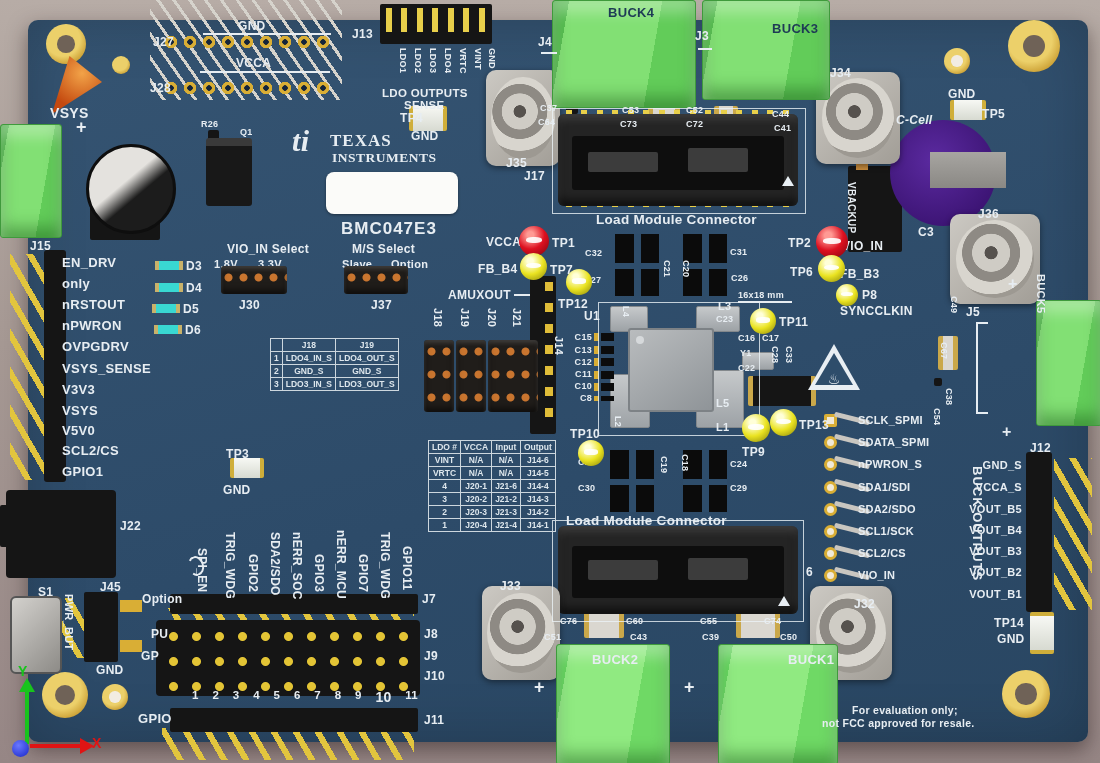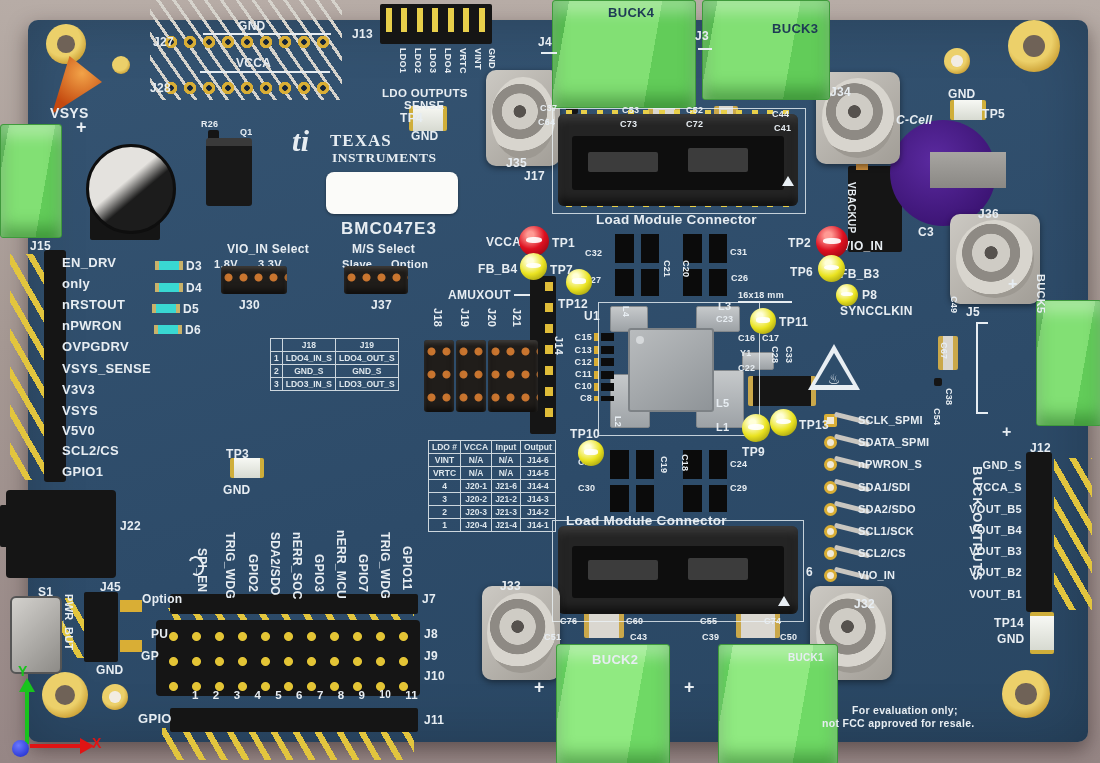--- a/index.html
+++ b/index.html
@@ -151,21 +151,21 @@
 <div class="gterm" style="left:702px;top:0;width:126px;height:98px"></div>
 <div class="s dk" style="left:772px;top:22px;font-size:13px">BUCK3</div>
 
 <div class="coax" style="left:486px;top:70px;width:74px;height:96px">
     <div class="r1"></div>
   </div>
 <div class="s md" style="left:506px;top:157px">J35</div>
 <div class="coax" style="left:816px;top:72px;width:84px;height:92px">
     <div class="r1"></div>
   </div>
-<div class="s md" style="left:830px;top:86px">J34</div>
+<div class="s md" style="left:830px;top:67px">J34</div>
 
 <div class="outline" style="left:552px;top:108px;width:252px;height:104px"></div>
 <div class="ticksH" style="left:566px;top:110px;width:224px;height:10px"></div>
 <div class="lm" style="left:558px;top:114px;width:240px;height:92px">
   <div class="lmInner" style="left:14px;top:22px;width:212px;height:54px"></div>
   <div class="lmBlob" style="left:30px;top:38px;width:70px;height:20px"></div>
   <div class="lmBlob" style="left:130px;top:34px;width:60px;height:24px"></div>
 </div>
 <div class="ticksH" style="left:566px;top:196px;width:224px;height:11px"></div>
 <div class="triw" style="left:782px;top:176px"></div>
@@ -454,21 +454,21 @@
 <div class="c" style="left:192px;top:690px;width:226px;height:14px;display:flex;justify-content:space-between;z-index:33">
   <span class="s" style="position:static;font-size:11.5px">1</span>
   <span class="s" style="position:static;font-size:11.5px">2</span>
   <span class="s" style="position:static;font-size:11.5px">3</span>
   <span class="s" style="position:static;font-size:11.5px">4</span>
   <span class="s" style="position:static;font-size:11.5px">5</span>
   <span class="s" style="position:static;font-size:11.5px">6</span>
   <span class="s" style="position:static;font-size:11.5px">7</span>
   <span class="s" style="position:static;font-size:11.5px">8</span>
   <span class="s" style="position:static;font-size:11.5px">9</span>
-  <span class="s" style="position:static;font-size:10px">10</span>
+  <span class="s" style="position:static;font-size:14px">10</span>
   <span class="s" style="position:static;font-size:11.5px">11</span>
 </div>
 <div class="s" style="left:138px;top:712px;font-size:13px">GPIO</div>
 <div class="blk" style="left:170px;top:708px;width:248px;height:24px"></div>
 <div class="pslash" style="left:162px;top:728px;width:252px;height:32px"></div>
 <div class="s md" style="left:424px;top:714px">J11</div>
 
 <div class="s" style="left:566px;top:514px;font-size:13.5px">Load Module Connector</div>
 <div class="outline" style="left:552px;top:520px;width:250px;height:100px"></div>
 <div class="ticksH" style="left:566px;top:528px;width:224px;height:12px"></div>
@@ -493,21 +493,21 @@
 <div class="s sm" style="left:626px;top:617px">C60</div>
 <div class="s sm" style="left:544px;top:633px">C51</div>
 <div class="s sm" style="left:630px;top:633px">C43</div>
 <div class="s sm" style="left:700px;top:617px">C55</div>
 <div class="s sm" style="left:764px;top:617px">C74</div>
 <div class="s sm" style="left:702px;top:633px">C39</div>
 <div class="s sm" style="left:780px;top:633px">C50</div>
 <div class="gterm lt" style="left:556px;top:644px;width:112px;height:119px"></div>
 <div class="gterm lt" style="left:718px;top:644px;width:118px;height:119px"></div>
 <div class="s" style="left:592px;top:653px;font-size:13px;z-index:30">BUCK2</div>
-<div class="s" style="left:788px;top:653px;font-size:10px;z-index:30">BUCK1</div>
+<div class="s" style="left:788px;top:653px;font-size:13px;z-index:30">BUCK1</div>
 <div class="s" style="left:534px;top:678px;font-size:18px">+</div>
 <div class="s" style="left:684px;top:678px;font-size:18px">+</div>
 
 <div class="rtp sq" style="left:824px;top:412px">
     <div class="pad"></div>
     <div class="wire"></div>
     <span class="lbl">SCLK_SPMI</span>
   </div>
 <div class="rtp" style="left:824px;top:434px">
     <div class="pad"></div>

